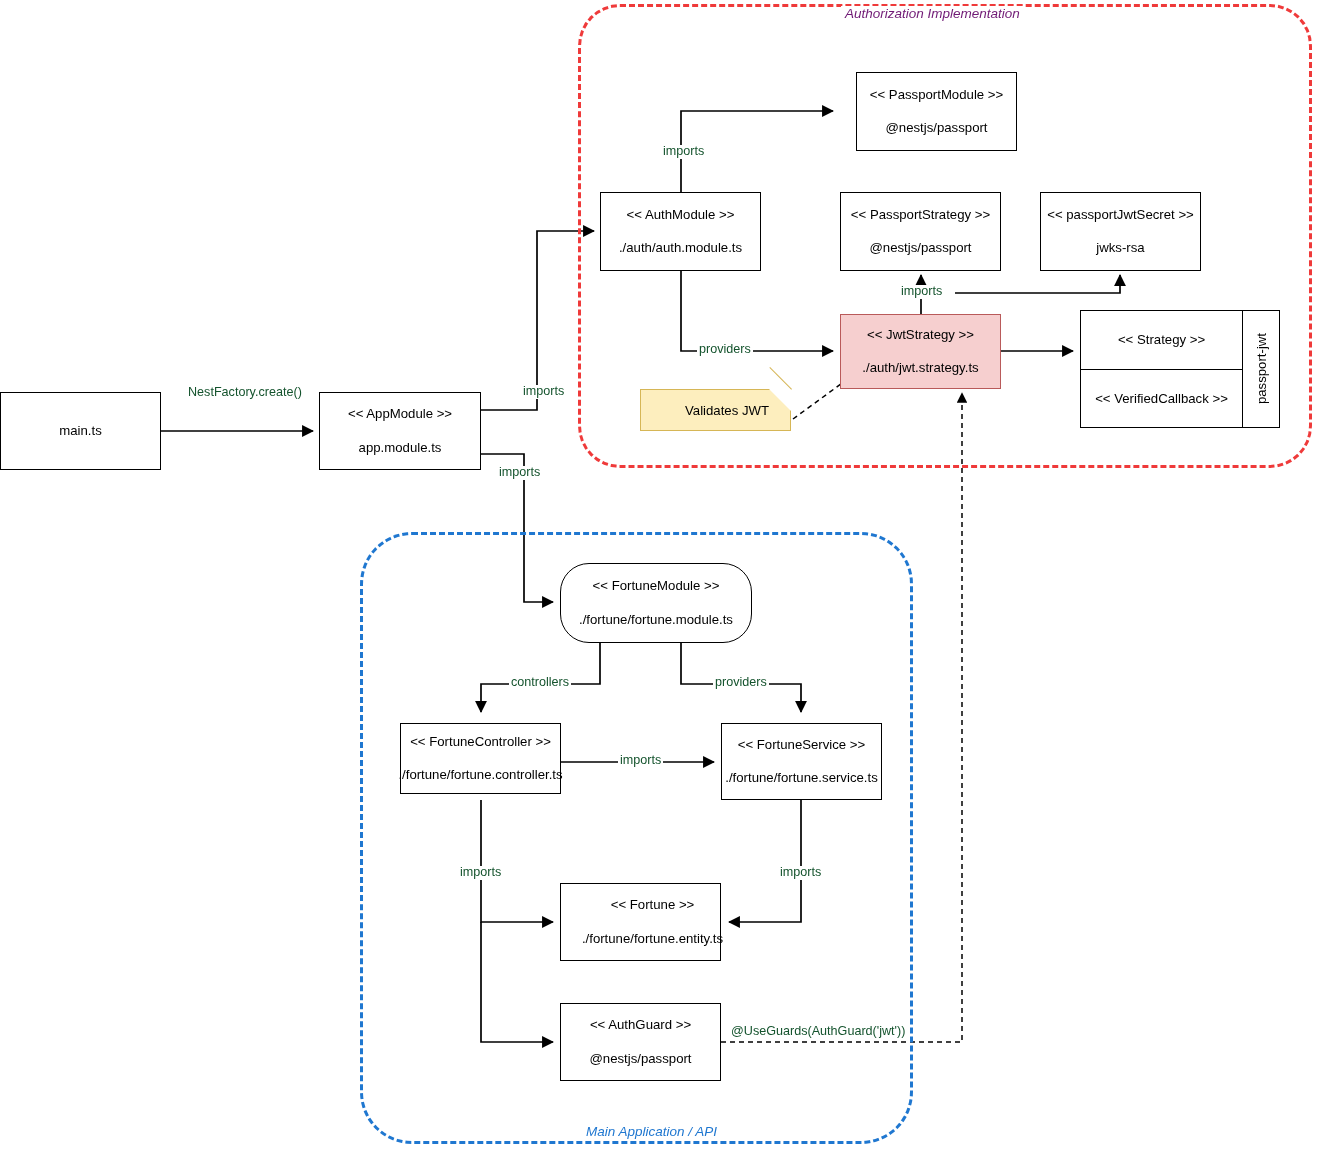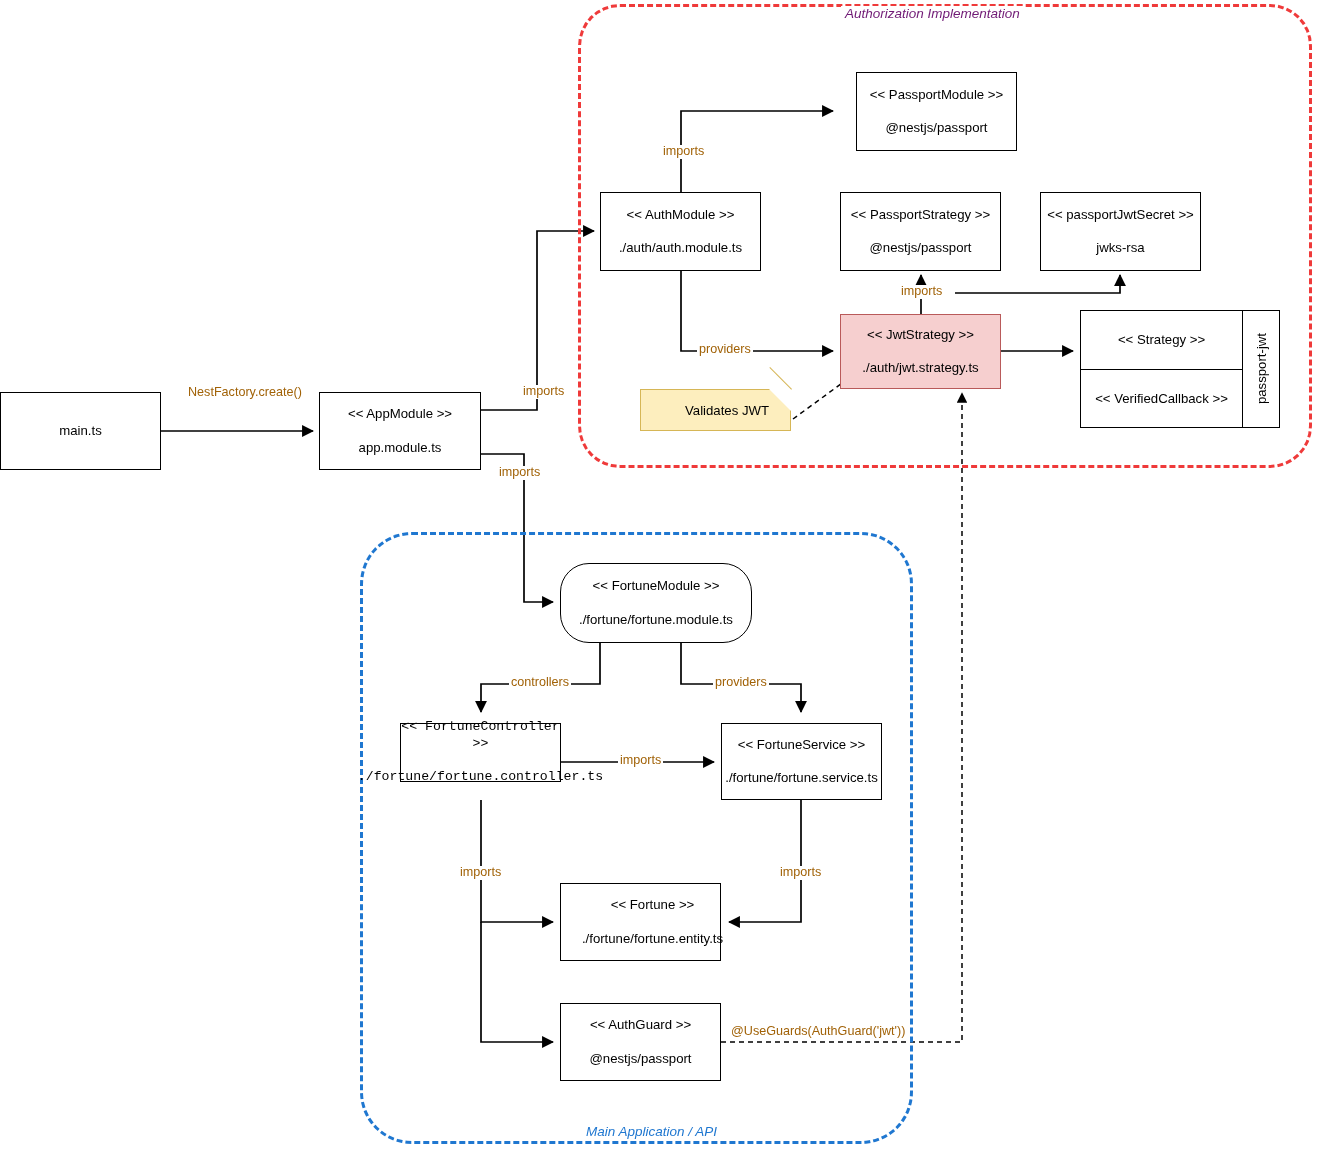--- a/index.html
+++ b/index.html
@@ -148,21 +148,21 @@
     width: 31px; height: 1.4px;
     background: #d6b656;
     transform-origin: right top;
     transform: rotate(45deg);
   }
 
   
   .elabel {
     position: absolute;
     font-size: 12.6px;
-    color: #a16207;
+    color: #14532d;
     background: #ffffff;
     white-space: nowrap;
     padding: 0 2px;
     line-height: 1.1;
   }
 </style>
 </head>
 <body>
 
 <div id="canvas">
@@ -270,21 +270,21 @@
     <span>Validates JWT</span>
     <span class="fold"></span>
     <span class="foldline"></span>
   </div>
 
   <div class="node" style="left:560px; top:563px; width:192px; height:80px;border-radius:29px;">
     <span class="t1">&lt;&lt; FortuneModule &gt;&gt;</span>
     <span class="t2">./fortune/fortune.module.ts</span>
   </div>
 
-  <div class="node" style="left:400px; top:723px; width:161px; height:59px;font-family:Liberation Mono, monospace;">
+  <div class="node" style="left:400px; top:723px; width:161px; height:71px;">
     <span class="t1">&lt;&lt; FortuneController &gt;&gt;</span>
     <span class="t2">./fortune/fortune.controller.ts</span>
   </div>
 
   <div class="node" style="left:721px; top:723px; width:161px; height:77px;">
     <span class="t1">&lt;&lt; FortuneService &gt;&gt;</span>
     <span class="t2">./fortune/fortune.service.ts</span>
   </div>
 
   <div class="node" style="left:560px; top:883px; width:161px; height:78px;padding-left:24px;">

